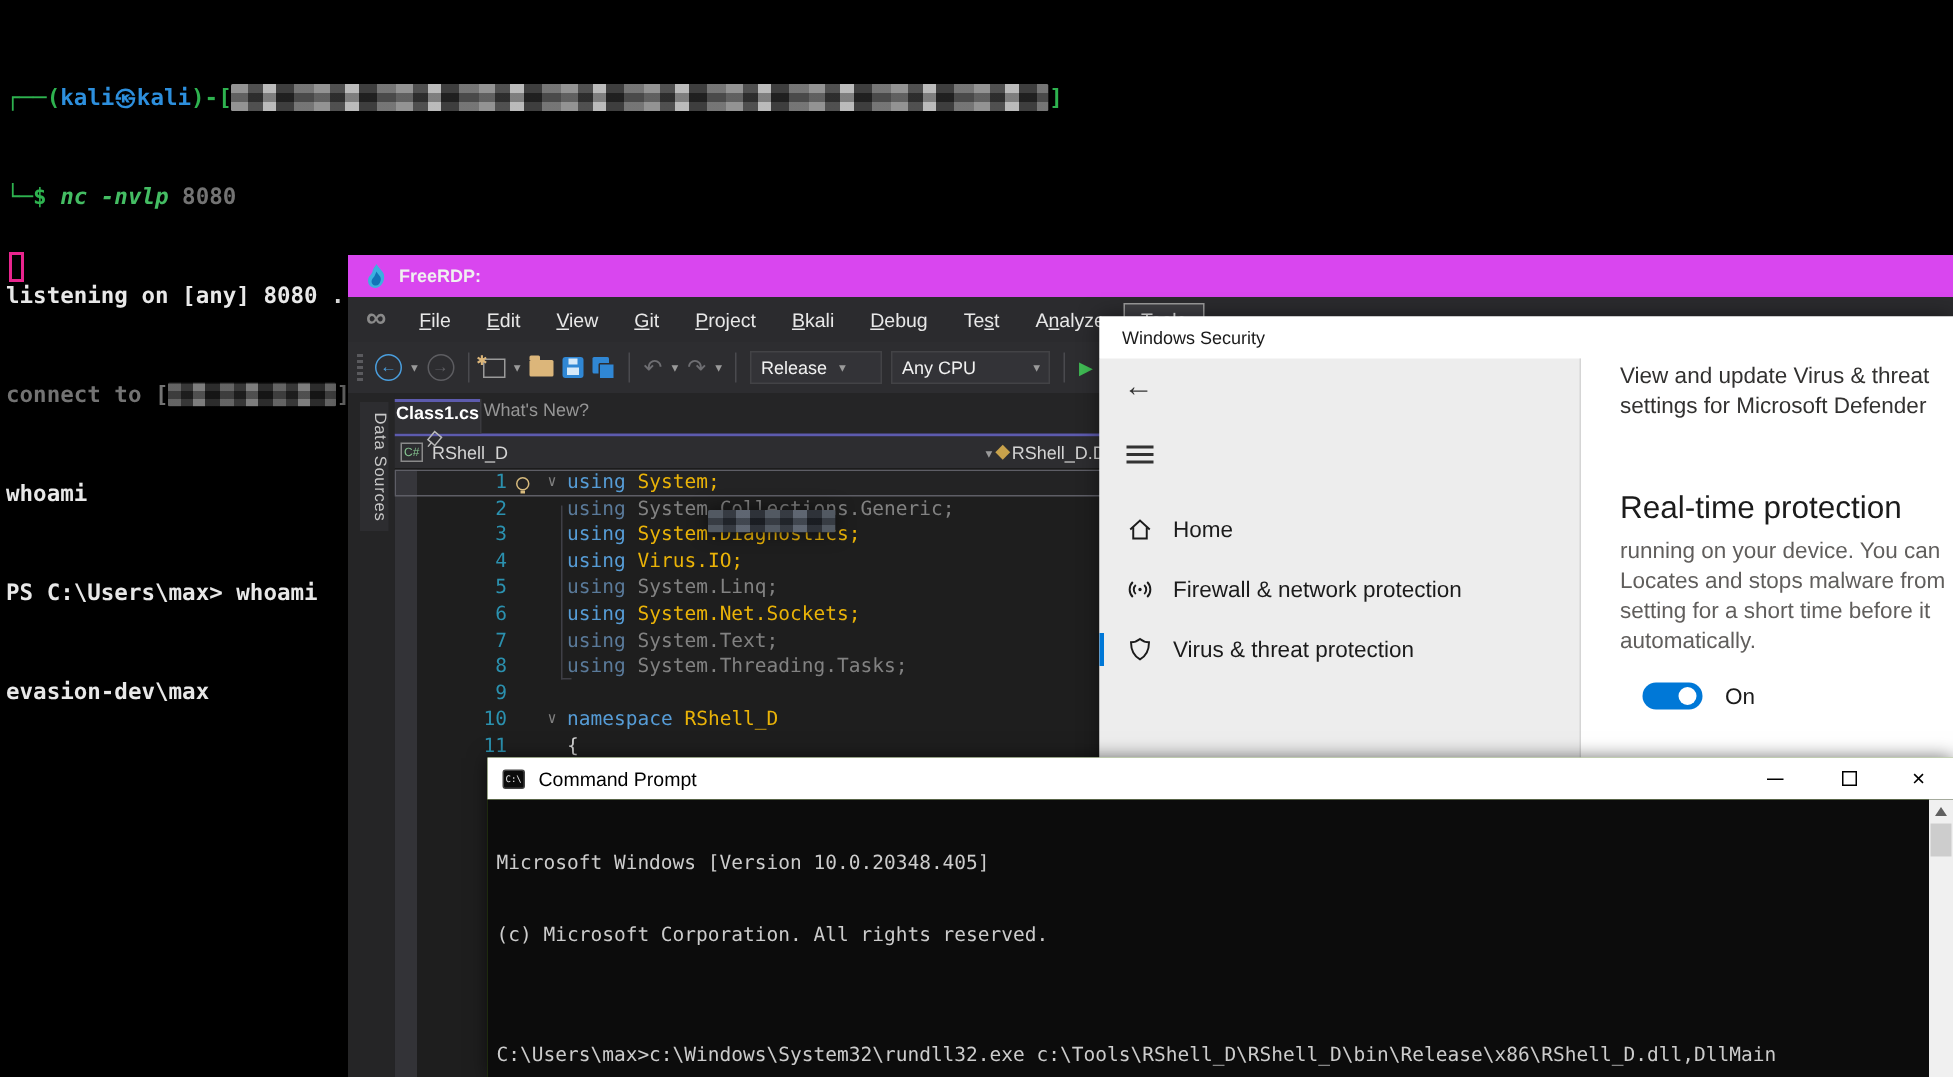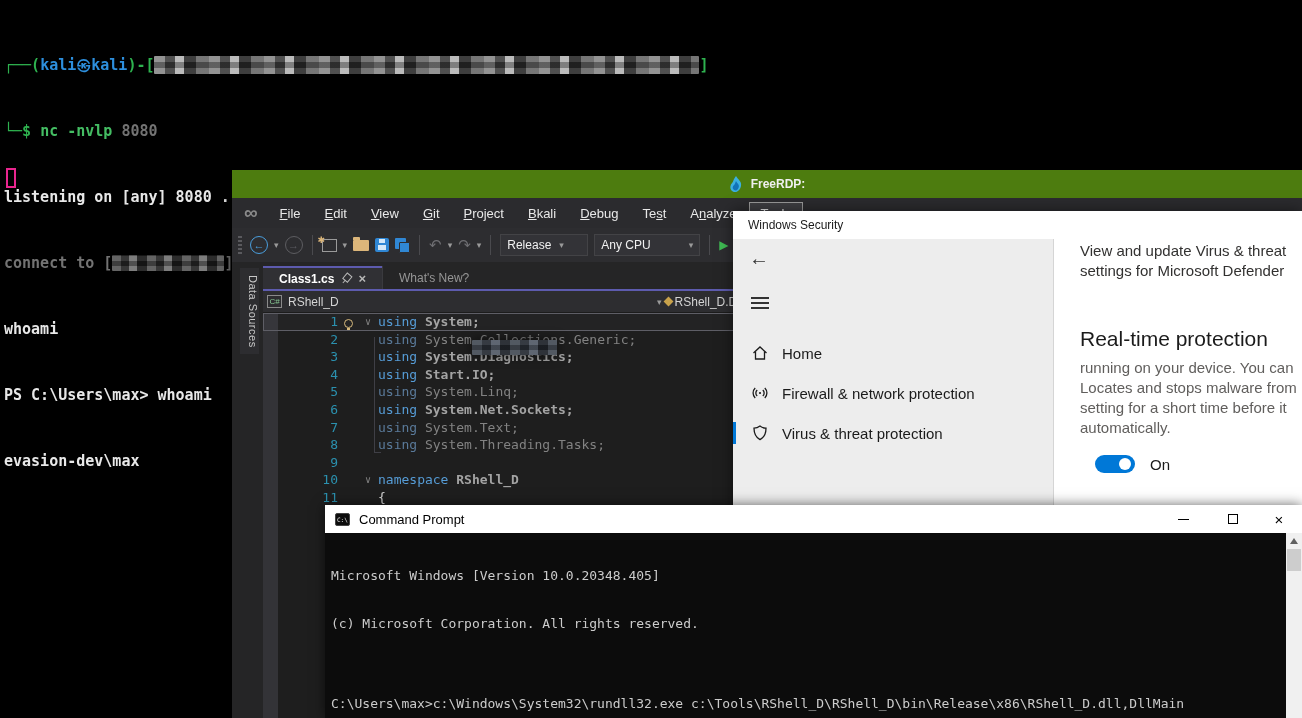--- a/index.html
+++ b/index.html
@@ -10,21 +10,21 @@
   }
   
   .kali {
     position:absolute; left:4px; top:10px; z-index:1;
     font-family:"DejaVu Sans Mono", monospace; font-size:15px; line-height:22px;
     font-weight:700; color:#e8e8e8; white-space:pre;
   }
   .kali .row { display:flex; align-items:center; height:22px; }
   .kg { color:#2eb24f; }
   .kb { color:#2d8fdd; }
-  .kc { color:#44bd63; }
+  .kc { color:#44bd63;font-style:italic; }
   .kw-txt { color:#737373; }
   .redact { display:inline-block; border-radius:1px;
     background-image:
       repeating-linear-gradient(0deg, rgba(255,255,255,.08) 0 6px, rgba(0,0,0,.30) 6px 12px),
       repeating-linear-gradient(90deg, #8a8a8a 0 11px, #414141 11px 21px, #b5b5b5 21px 30px, #2e2e2e 30px 42px, #6a6a6a 42px 55px);
   }
   .redact.dark {
     background-image:
       repeating-linear-gradient(0deg, rgba(255,255,255,.06) 0 5px, rgba(0,0,0,.32) 5px 10px),
       repeating-linear-gradient(90deg, #5a5a5a 0 9px, #2b2b2b 9px 17px, #757575 17px 25px, #1f1f1f 25px 35px);
@@ -37,21 +37,21 @@
   .kali-cursor {
     position:absolute; left:6px; top:168px; width:10px; height:20px;
     border:2px solid #e9258e; z-index:1;
   }
   
   .frdp {
     position:absolute; left:232px; top:170px; width:1070px; height:548px; z-index:2;
     background:#252526; box-shadow:0 0 12px rgba(0,0,0,.6);
   }
   .frdp-titlebar {
-    height:28px; background:#4d7c0f; display:flex; align-items:center; justify-content:center;
+    height:28px; background:#d946ef; display:flex; align-items:center; padding-left:12px;
   }
   .frdp-title { color:#f0f0f0; font-size:12px; font-weight:700; margin-left:8px; }
   .vs-menubar {
     height:30px; background:#2b2b2e; display:flex; align-items:center; color:#e8e8e8;
     font-size:13px;
   }
   .vs-logo { color:#8a8a8a; font-size:19px; font-weight:700; padding:0 10px 0 12px; }
   .menu-item { padding:3px 11px; border:1px solid transparent; }
   .menu-item u { text-decoration:underline; }
   .menu-item.active { border:1px solid #9a9a9a; background:#3e3e42; }
@@ -86,21 +86,21 @@
   .vs-body { position:absolute; left:0; top:92px; right:0; bottom:0; display:flex; background:#252526; }
   .vs-leftcol { width:31px; position:relative; background:#252526; }
   .vtab {
     position:absolute; left:8px; top:6px; width:19px; height:86px; background:#2d2d30;
     color:#c8c8c8; font-size:11px;
     writing-mode:vertical-rl; text-align:center; letter-spacing:.5px;
   }
   .vs-main { flex:1; display:flex; flex-direction:column; }
   .vs-tabs { height:25px; margin-top:4px; display:flex; align-items:stretch;
     border-bottom:2px solid #5d5bae; background:#252526; }
-  .doc-tab { display:flex; align-items:center; gap:7px; padding:0 16px; font-size:12px; }
+  .doc-tab { display:flex; align-items:center; gap:7px; padding:0 1px; font-size:12px;flex-direction:column; }
   .doc-tab.active { background:#303034; border-top:2px solid #5d5bae; color:#ffffff; font-weight:700; }
   .doc-tab.inactive { color:#969696; border-left:1px solid #3a3a3e; }
   .pin { position:relative; width:10px; height:11px; transform:rotate(40deg); }
   .pin:before { content:""; position:absolute; left:2px; top:0; width:5px; height:6px; border:1px solid #b8b8b8; }
   .pin:after { content:""; position:absolute; left:5px; top:7px; width:1px; height:4px; background:#b8b8b8; }
   .tab-close { color:#b8b8b8; font-size:13px; }
   .vs-breadcrumb { height:22px; background:#2d2d30; border-bottom:1px solid #1c1c1c;
     display:flex; align-items:center; font-size:12px; color:#d4d4d4; padding-left:4px; }
   .bc-left { width:390px; display:flex; align-items:center; gap:6px; }
   .cs-icon { width:15px; height:13px; border:1px solid #8a8a8a; color:#86c691; font-size:8px;
@@ -109,21 +109,21 @@
   .vs-code { position:relative; flex:1; background:#1e1e1e; overflow:hidden;
     font-family:"DejaVu Sans Mono", monospace; font-size:13px; }
   .code-mstrip { position:absolute; left:0; top:0; bottom:0; width:15px; background:#333337; }
   .guide { position:absolute; left:111px; top:24px; width:7px; height:116px;
     border-left:1px solid #3f3f46; border-bottom:1px solid #3f3f46; }
   .cl { display:flex; height:17.6px; line-height:17.6px; padding-left:15px; position:relative; }
   .cl .ln { width:60px; text-align:right; color:#2b91af; }
   .cl .bulbcol { width:20px; text-align:center; }
   .cl .foldcol { width:20px; text-align:center; color:#808080; font-size:10px; }
   .cl .kw { color:#569cd6; white-space:pre; }
-  .cl .code { color:#a3a3a3; font-weight:700; white-space:pre; }
+  .cl .code { color:#eab308; font-weight:400; white-space:pre; }
   .cl .kw:after { content:" "; }
   .cl.nospace .kw:after { content:""; }
   .cl.dim .kw { color:#5a7a9a; }
   .cl.dim .code { color:#828282; font-weight:400; }
   .cl.plain .code { color:#d4d4d4; font-weight:400; }
   .cl.sel { outline:1px solid #5e5e66; outline-offset:-1px; background:rgba(90,90,100,.10); }
   .bulb { display:inline-block; width:9px; height:9px; border:1px solid #d7ba7d; border-radius:50%;
     position:relative; top:2px; }
   .bulb:after { content:""; position:absolute; left:2px; top:8px; width:3px; height:2px; background:#d7ba7d; }
   
@@ -290,21 +290,21 @@
               <span class="bulbcol"></span>
               <span class="foldcol"></span>
               <span class="kw">using</span>
               <span class="code">System.Diagnostics;</span>
             </div>
           <div class="cl">
               <span class="ln">4</span>
               <span class="bulbcol"></span>
               <span class="foldcol"></span>
               <span class="kw">using</span>
-              <span class="code">Start.IO;</span>
+              <span class="code">Virus.IO;</span>
             </div>
           <div class="cl dim">
               <span class="ln">5</span>
               <span class="bulbcol"></span>
               <span class="foldcol"></span>
               <span class="kw">using</span>
               <span class="code">System.Linq;</span>
             </div>
           <div class="cl">
               <span class="ln">6</span>

